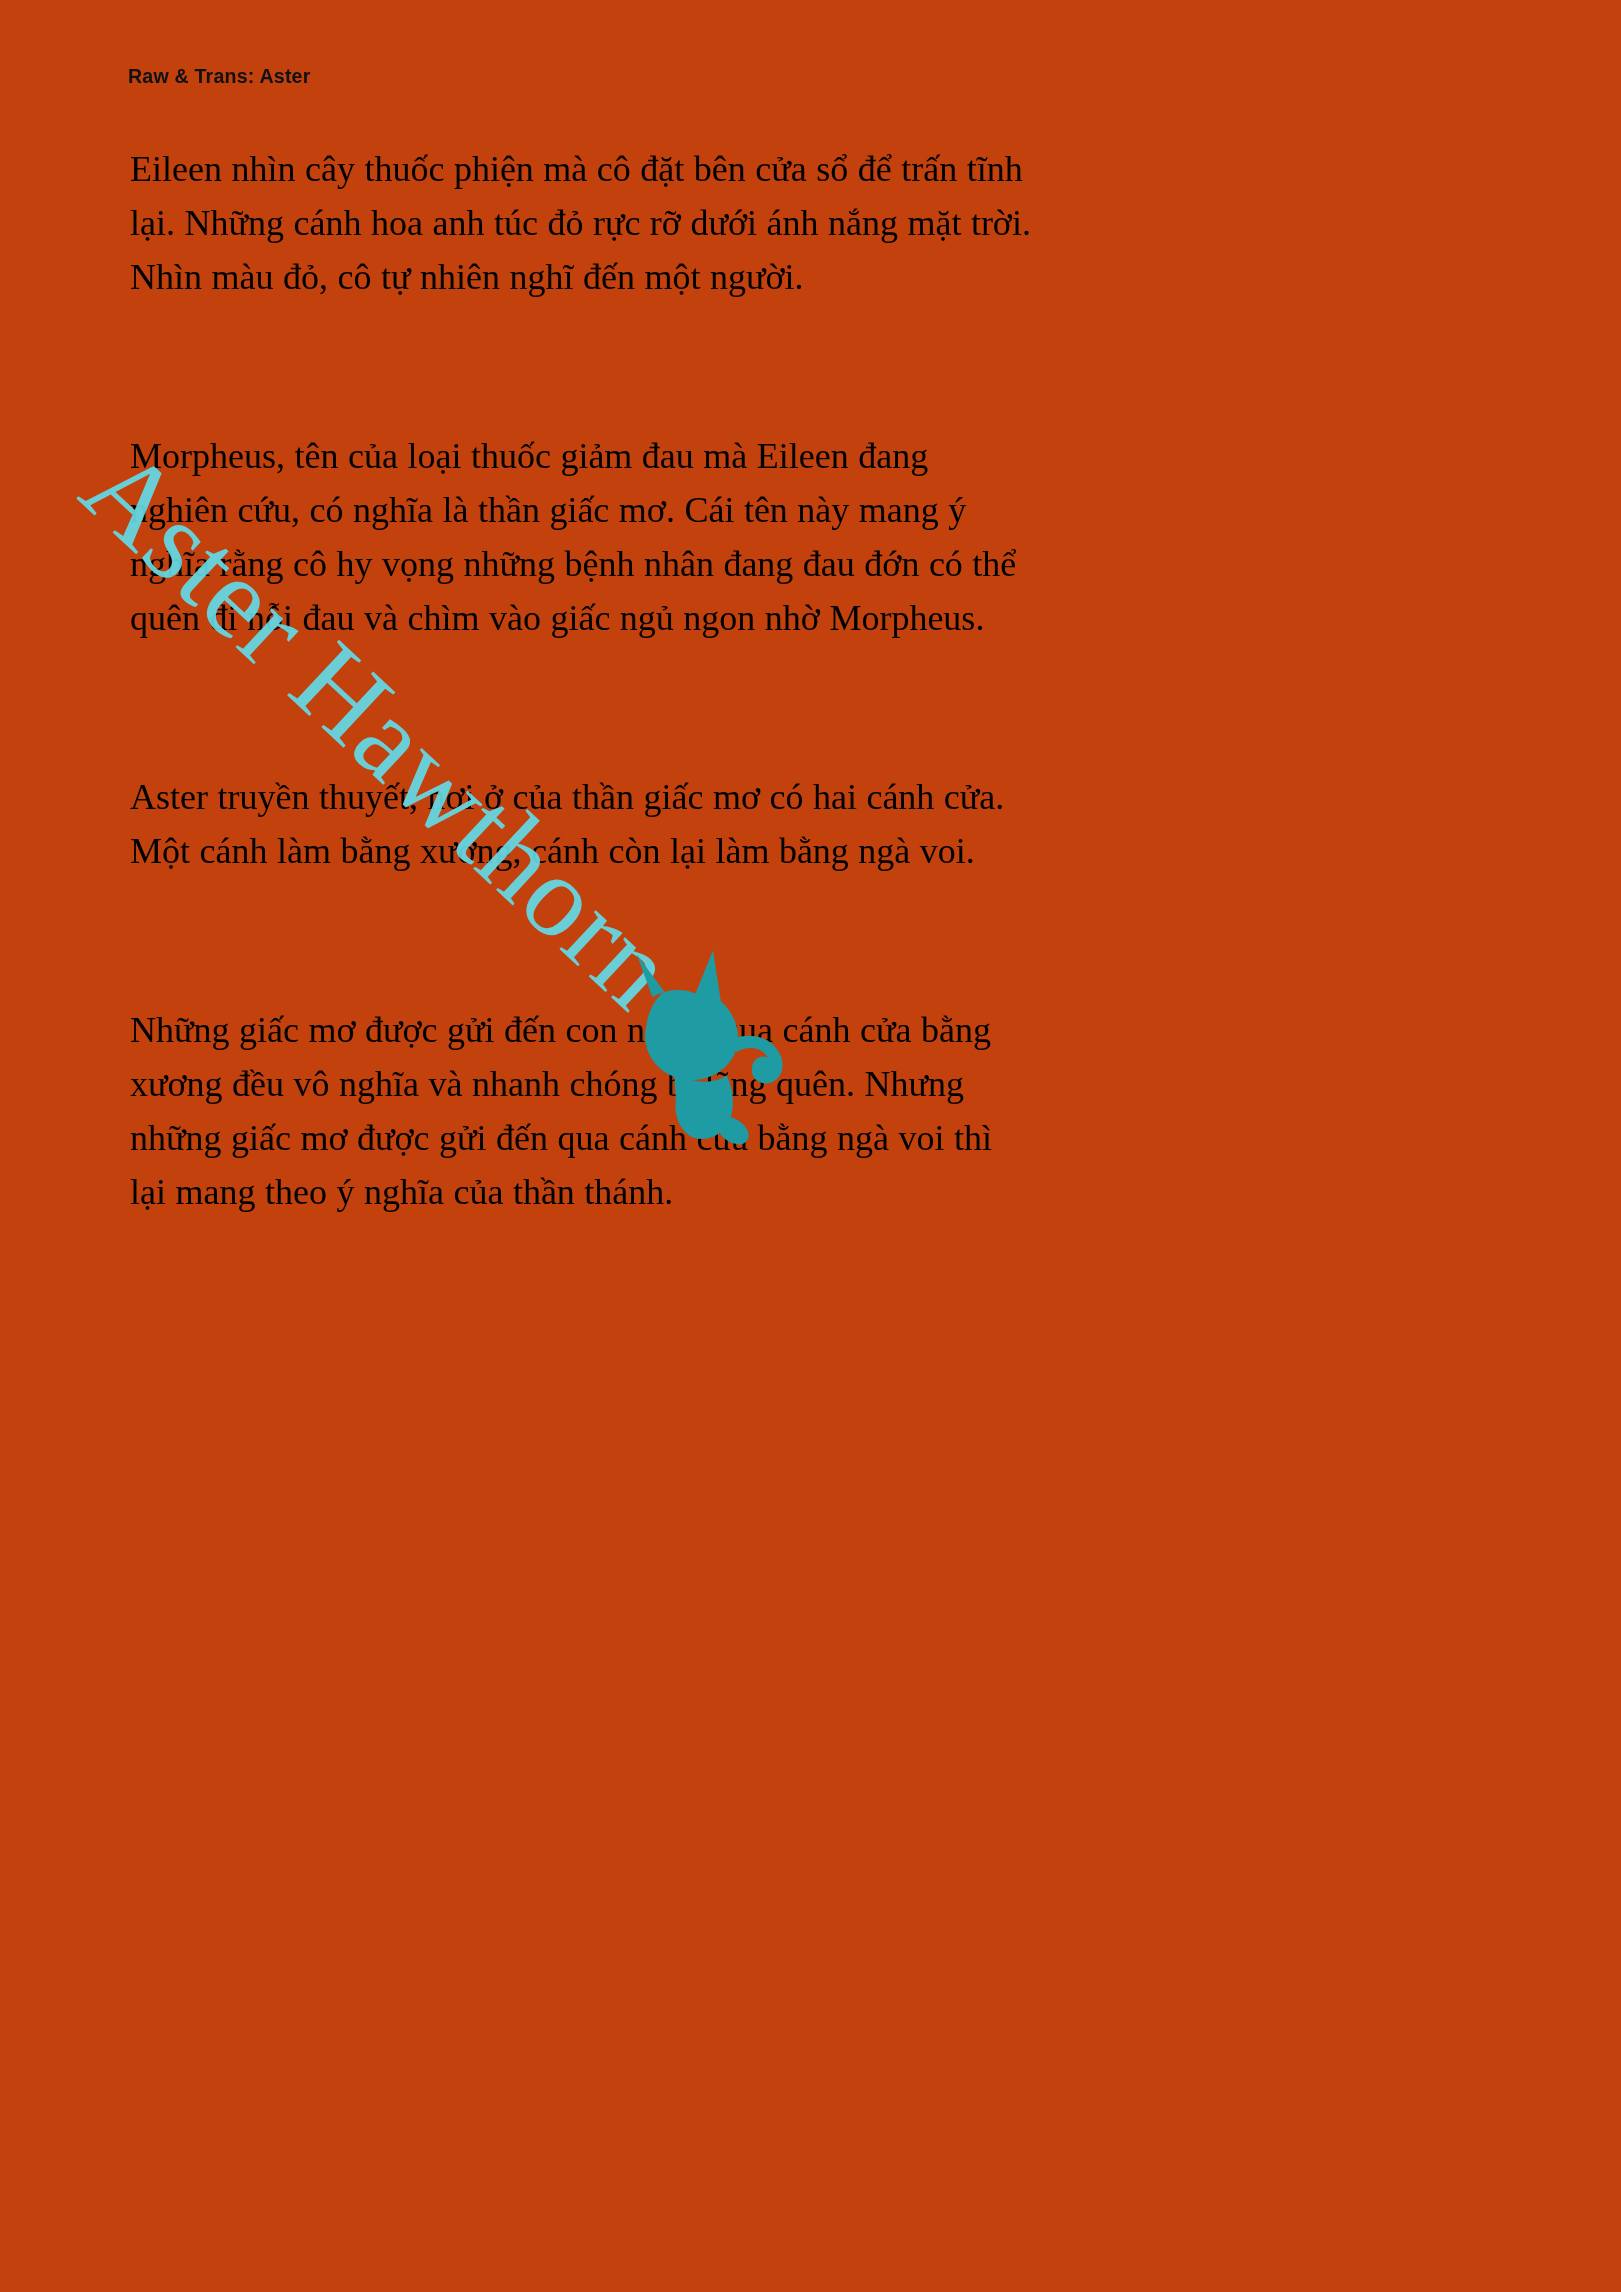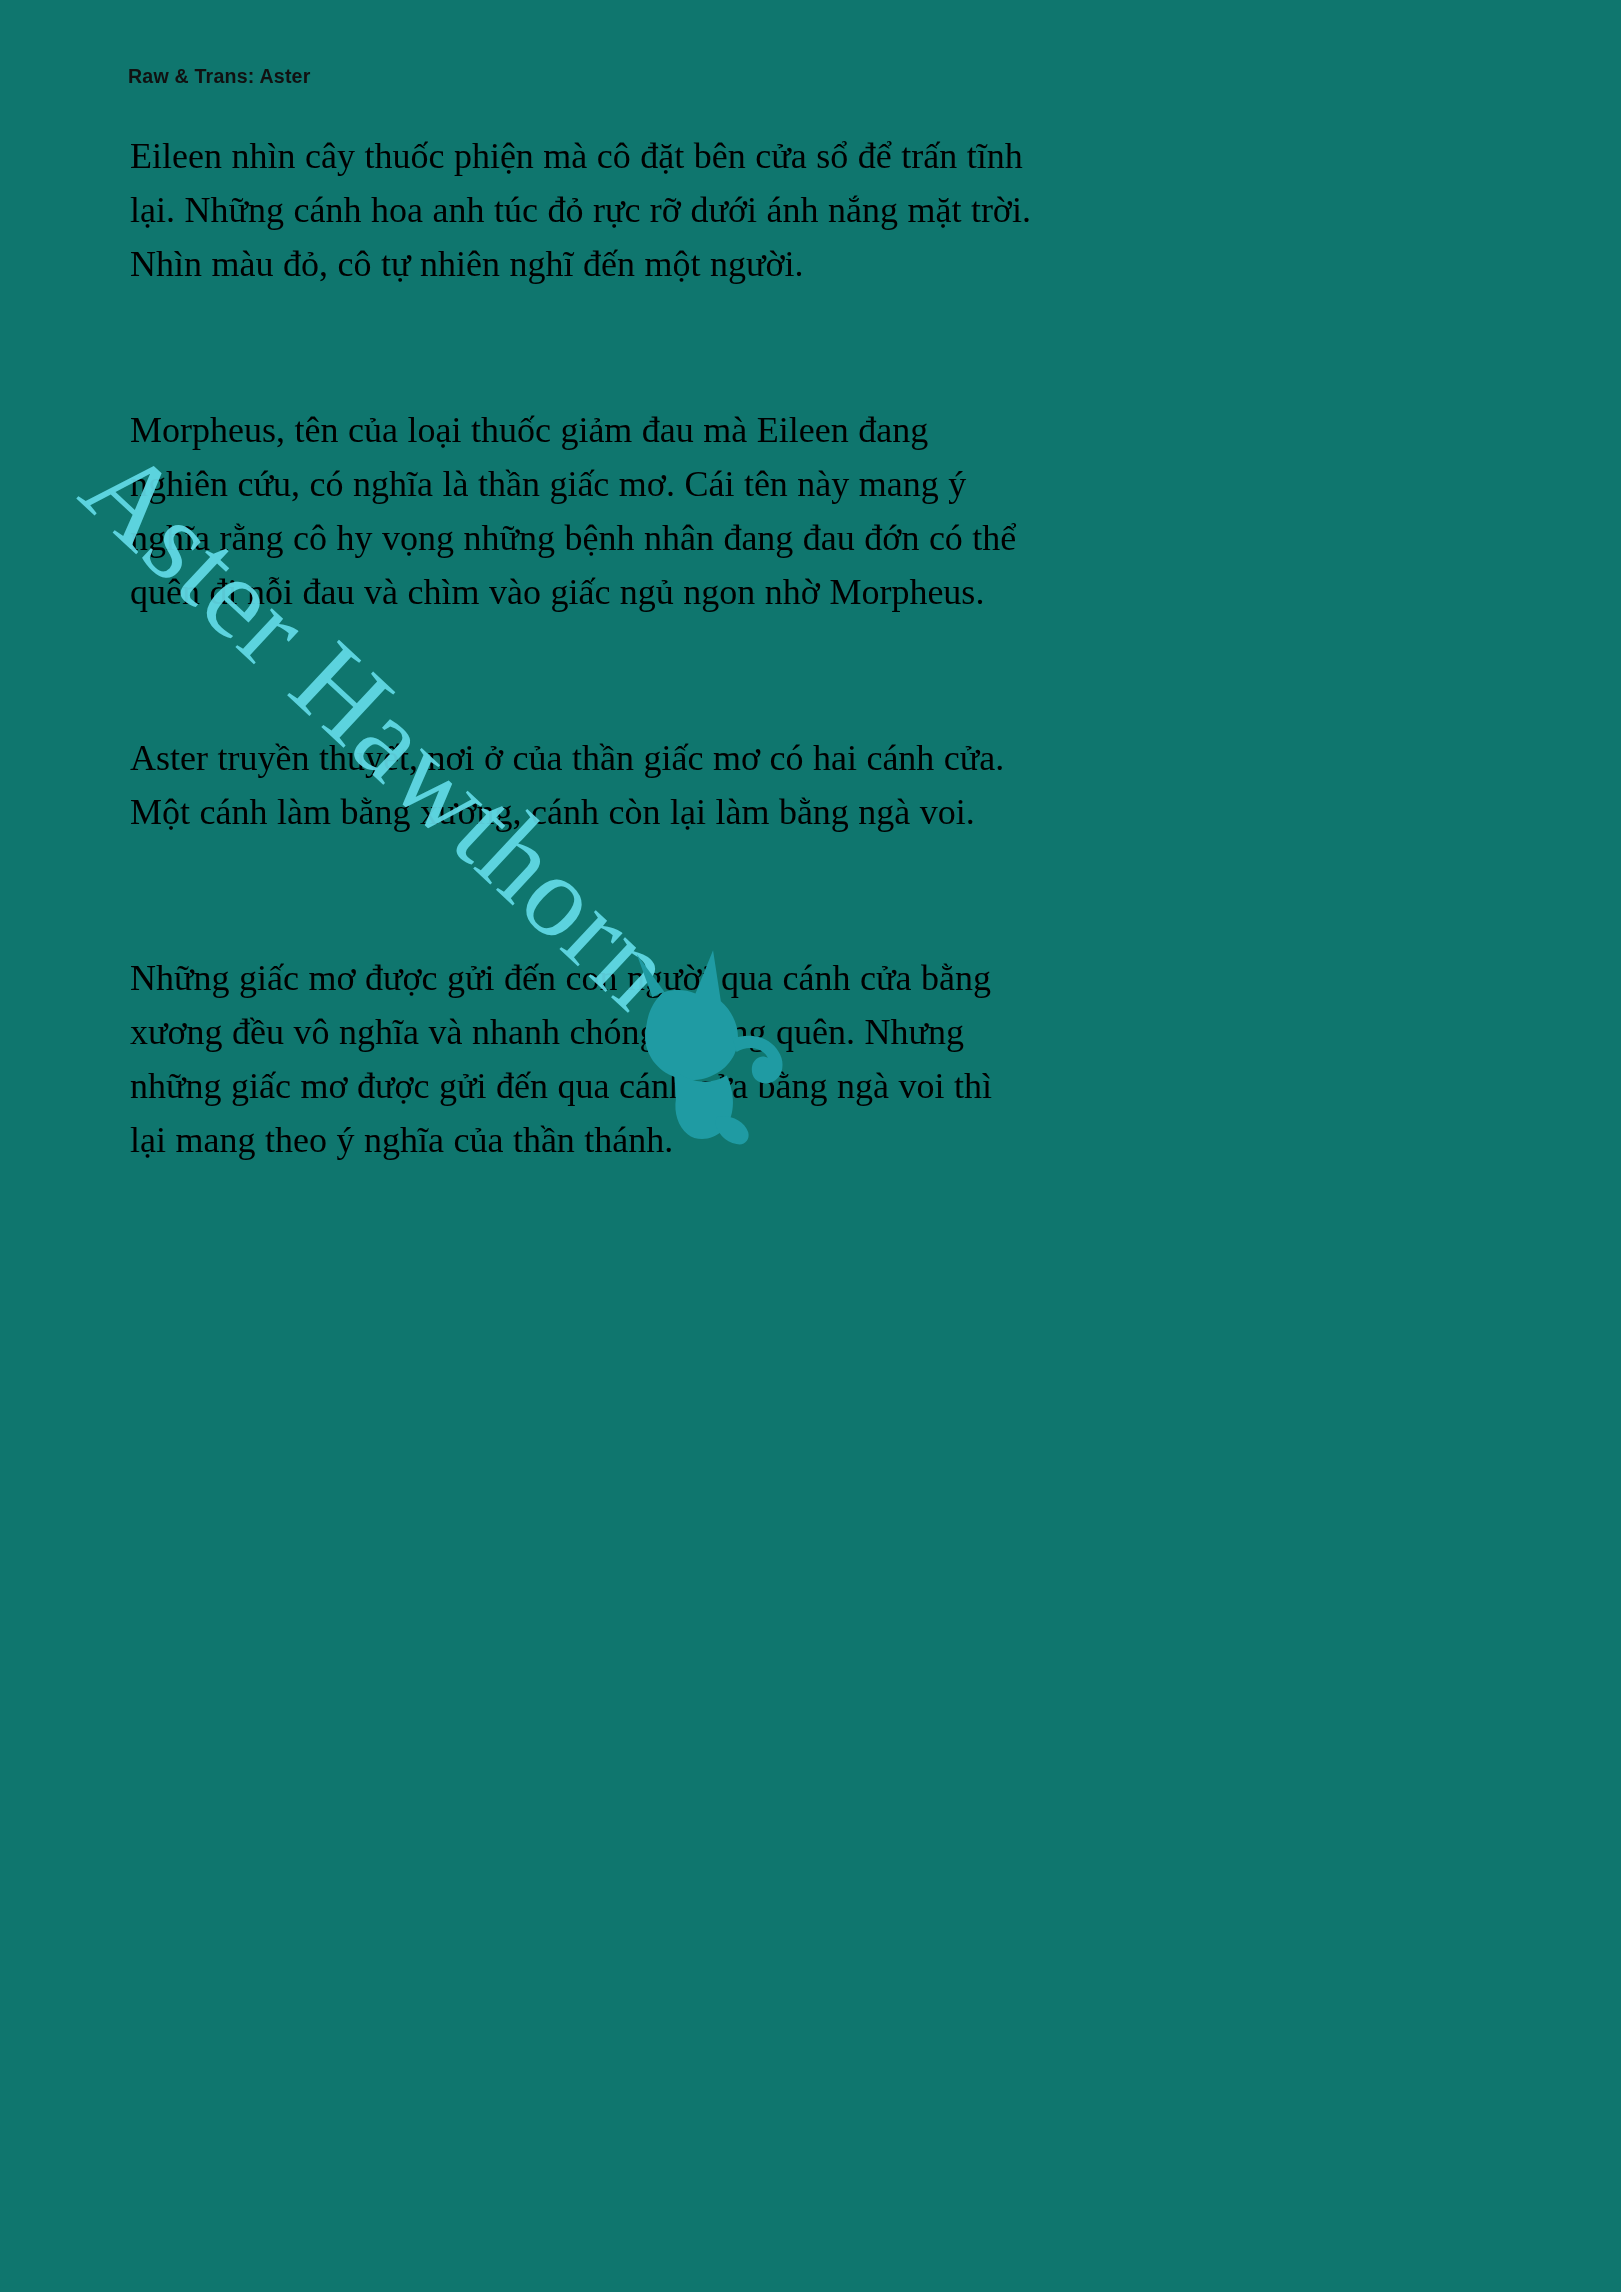--- a/index.html
+++ b/index.html
@@ -11,21 +11,21 @@
     font-family: "Liberation Serif", "DejaVu Serif", serif;
     width: 1621px;
     height: 2293px;
     position: relative;
     overflow: hidden;
   }
 
   .page {
     position: absolute;
     inset: 0;
-    background: #0f766e;
+    background: #c2410c;
     overflow: hidden;
   }
 
   
   .doc-header {
     position: absolute;
     left: 128px;
     top: 65px;
     font-family: "Liberation Sans", "DejaVu Sans", sans-serif;
     font-size: 19.6px;
@@ -37,21 +37,21 @@
 
   
   .body-col {
     position: absolute;
     left: 130px;
     top: 125px;
     width: 902px;
   }
 
   .para {
-    margin: 4px 0 0 0;
+    margin: 17px 0 0 0;
     font-size: 36px;
     line-height: 54px;
     color: #000000;
     text-align: left;
     word-spacing: 0.5px;
   }
 
   .para-gap {
     height: 108px;
   }

